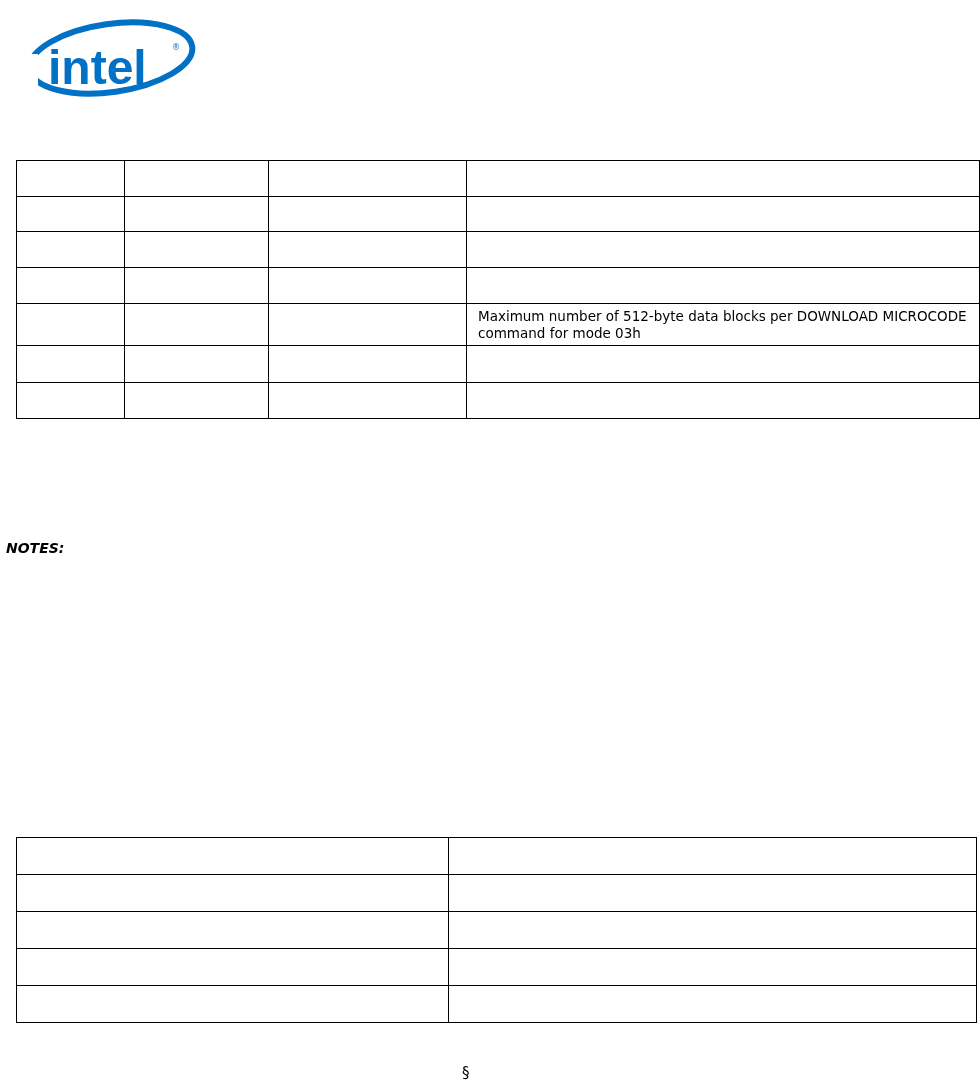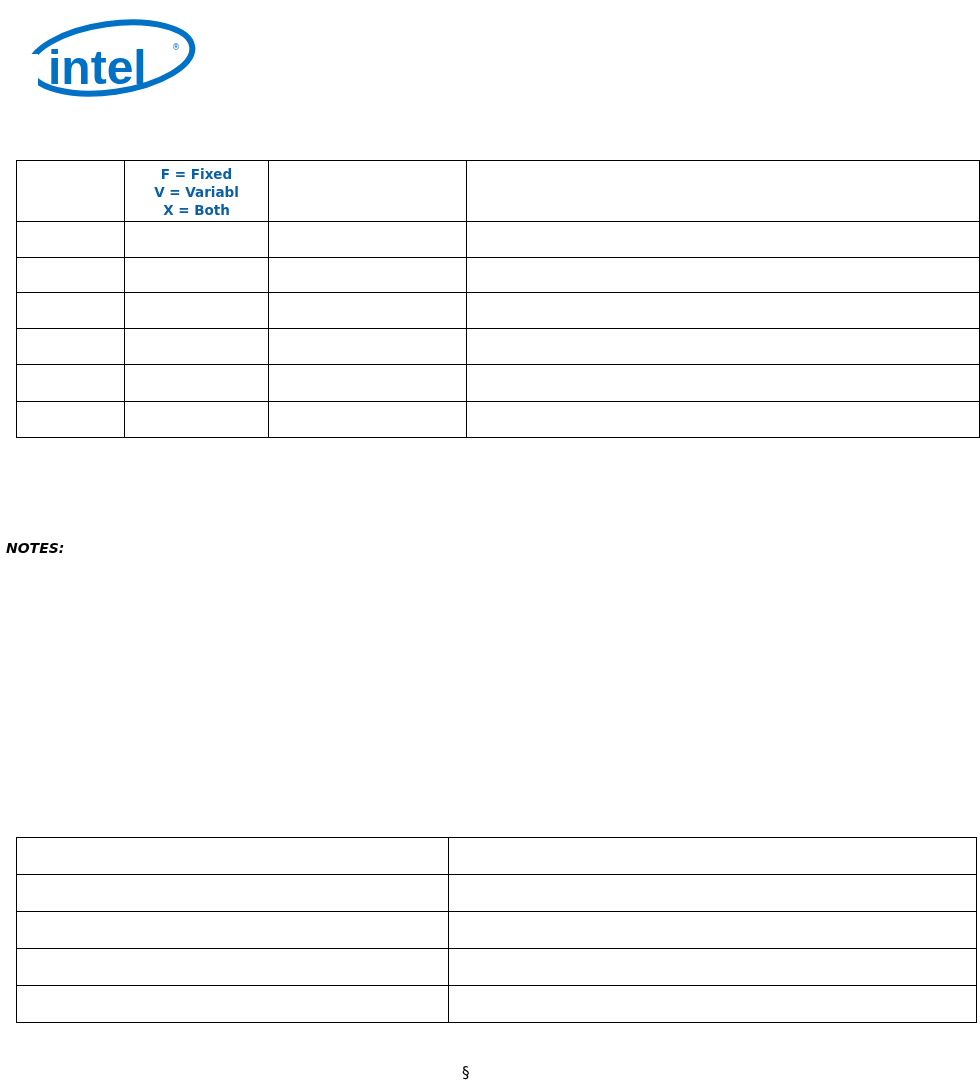--- a/index.html
+++ b/index.html
@@ -27,30 +27,20 @@
 </div>
 
 <table id="t1">
   <colgroup>
       <col style="width:108px">
       <col style="width:144px">
       <col style="width:198px">
       <col style="width:513px">
     </colgroup>
   <tbody>
-      <tr style="height:61px">
-    <td></td>
-    <td class="hdr-blue">
-      <div>F = Fixed</div>
-      <div>V = Variabl</div>
-      <div>X = Both</div>
-    </td>
-    <td></td>
-    <td></td>
-  </tr>
   <tr style="height:36px">
         <td></td>
         <td></td>
         <td></td>
         <td class="desc"></td>
       </tr>
   <tr style="height:35px">
         <td></td>
         <td></td>
         <td></td>
@@ -60,20 +50,26 @@
         <td></td>
         <td></td>
         <td></td>
         <td class="desc"></td>
       </tr>
   <tr style="height:36px">
         <td></td>
         <td></td>
         <td></td>
         <td class="desc"></td>
+      </tr>
+  <tr style="height:42px">
+        <td></td>
+        <td></td>
+        <td></td>
+        <td class="desc">Maximum number of 512-byte data blocks per DOWNLOAD MICROCODE command for mode 03h</td>
       </tr>
   <tr style="height:37px">
         <td></td>
         <td></td>
         <td></td>
         <td class="desc"></td>
       </tr>
   <tr style="height:36px">
         <td></td>
         <td></td>

